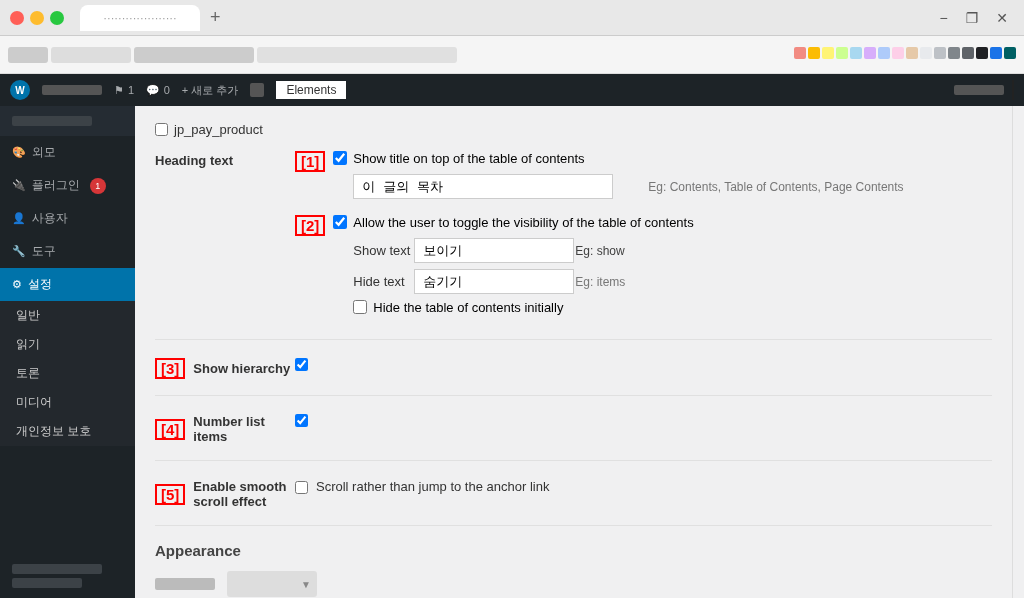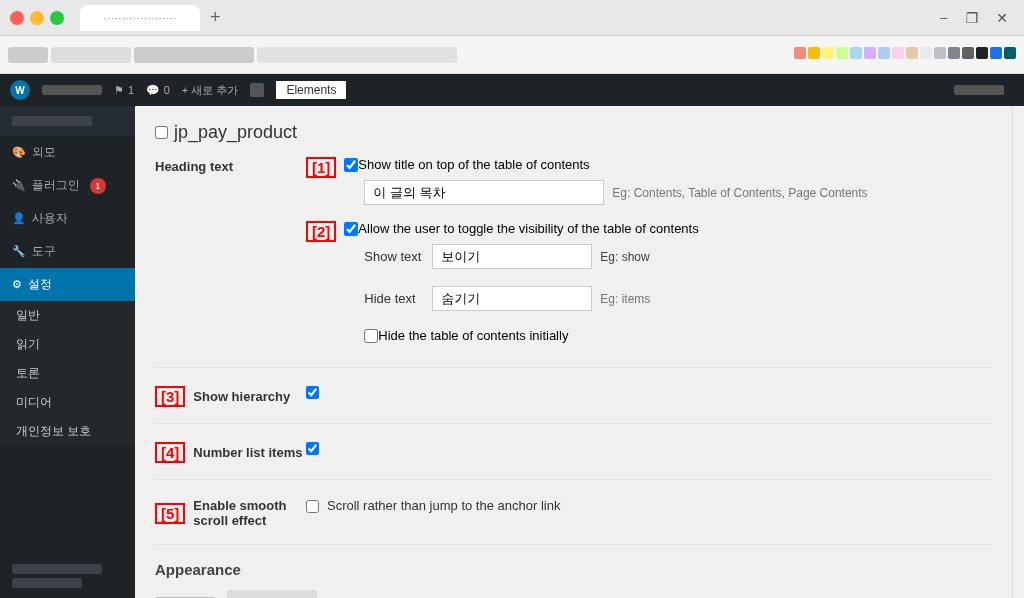--- a/index.html
+++ b/index.html
@@ -67,27 +67,27 @@
     .sidebar-sub-item { padding: 6px 16px; font-size: 12px; color: #ccc; cursor: pointer; }
     .sidebar-badge { background: #d63638; color: white; border-radius: 50%; width: 16px; height: 16px; display: inline-flex; align-items: center; justify-content: center; font-size: 9px; margin-left: 4px; }
     .sidebar-bottom { padding: 8px 12px; color: #a7aaad; font-size: 11px; }
 
     
     .content-area { flex: 1; background: #f0f0f1; overflow-y: auto; padding: 16px 20px; }
 
     
     .setting-row { display: flex; align-items: flex-start; margin-bottom: 16px; padding-bottom: 16px; border-bottom: 1px solid #e0e0e0; }
     .setting-row:last-child { border-bottom: none; }
-    .setting-label { width: 151px; font-size: 13px; color: #333; font-weight: 600; padding-top: 2px; flex-shrink: 0; }
+    .setting-label { width: 140px; font-size: 13px; color: #333; font-weight: 600; padding-top: 2px; flex-shrink: 0; }
     .setting-control { flex: 1; }
 
     
-    .checkbox-row { display: flex; align-items: center; margin-bottom: 8px; }
+    .checkbox-row { display: flex; align-items: flex-start; gap: 6px; margin-bottom: 8px; }
     .checkbox-row input[type="checkbox"] { width: 14px; height: 14px; cursor: pointer; }
-    .text-input-row { display: flex; align-items: center; gap: 8px; margin-bottom: 17px; }
+    .text-input-row { display: flex; align-items: center; gap: 1px; margin-bottom: 6px; }
     .text-input { border: 1px solid #ccc; padding: 4px 8px; font-size: 13px; width: 180px; background: #fff; }
 
     .indented { margin-left: 20px; }
 
     
     .section-header { font-size: 15px; font-weight: bold; color: #444; margin-bottom: 12px; margin-top: 8px; }
 
     
     .blurred-row { display: flex; align-items: center; gap: 12px; margin-bottom: 12px; }
     .blurred-label { background: #bbb; height: 12px; width: 60px; border-radius: 2px; }
@@ -236,40 +236,40 @@
     <div class="sidebar-bottom">
       <div class="blurred-sidebar" style="width:90px;margin-bottom:4px;"></div>
       <div class="blurred-sidebar" style="width:70px;"></div>
     </div>
   </div>
 
   <div class="content-area">
 
     <div class="jp-checkbox-row" style="margin-bottom:14px;">
       <input type="checkbox" style="">
-      <span style="font-size:18px;color:#333;">jp_pay_product</span>
+      <span style="font-size:13px;color:#333;">jp_pay_product</span>
     </div>
 
     <div class="setting-row">
       <div class="setting-label">
         <span>Heading text</span>
       </div>
       <div class="setting-control">
 
         <div style="display:flex;align-items:flex-start;margin-bottom:10px;">
           <span style="color:red;font-weight:bold;font-size:15px;border:2px solid red;padding:0 4px;margin-right:8px;">[1]</span>
           <div>
             <div class="checkbox-row">
               <input type="checkbox" checked="" style="">
               <span>Show title on top of the table of contents</span>
             </div>
             <div class="indented">
               <div style="display:flex;align-items:center;gap:8px;margin-bottom:6px;">
-                <input type="text" class="text-input" style="width: 240px;" value="이 글의 목차">
-                <span style="font-size:12px;color:#777;">Eg: Contents, Table of Contents, Page Contents</span>
+                <input type="text" class="text-input" style="width: 260px; font-family: Liberation Mono, monospace;" value="이 글의 목차">
+                <span style="font-size:12px;color:#777;margin-left:27px;">Eg: Contents, Table of Contents, Page Contents</span>
               </div>
             </div>
           </div>
         </div>
 
         <div style="display:flex;align-items:flex-start;">
           <span style="color:red;font-weight:bold;font-size:15px;border:2px solid red;padding:0 4px;margin-right:8px;">[2]</span>
           <div>
             <div class="checkbox-row">
               <input type="checkbox" checked="" style="">

